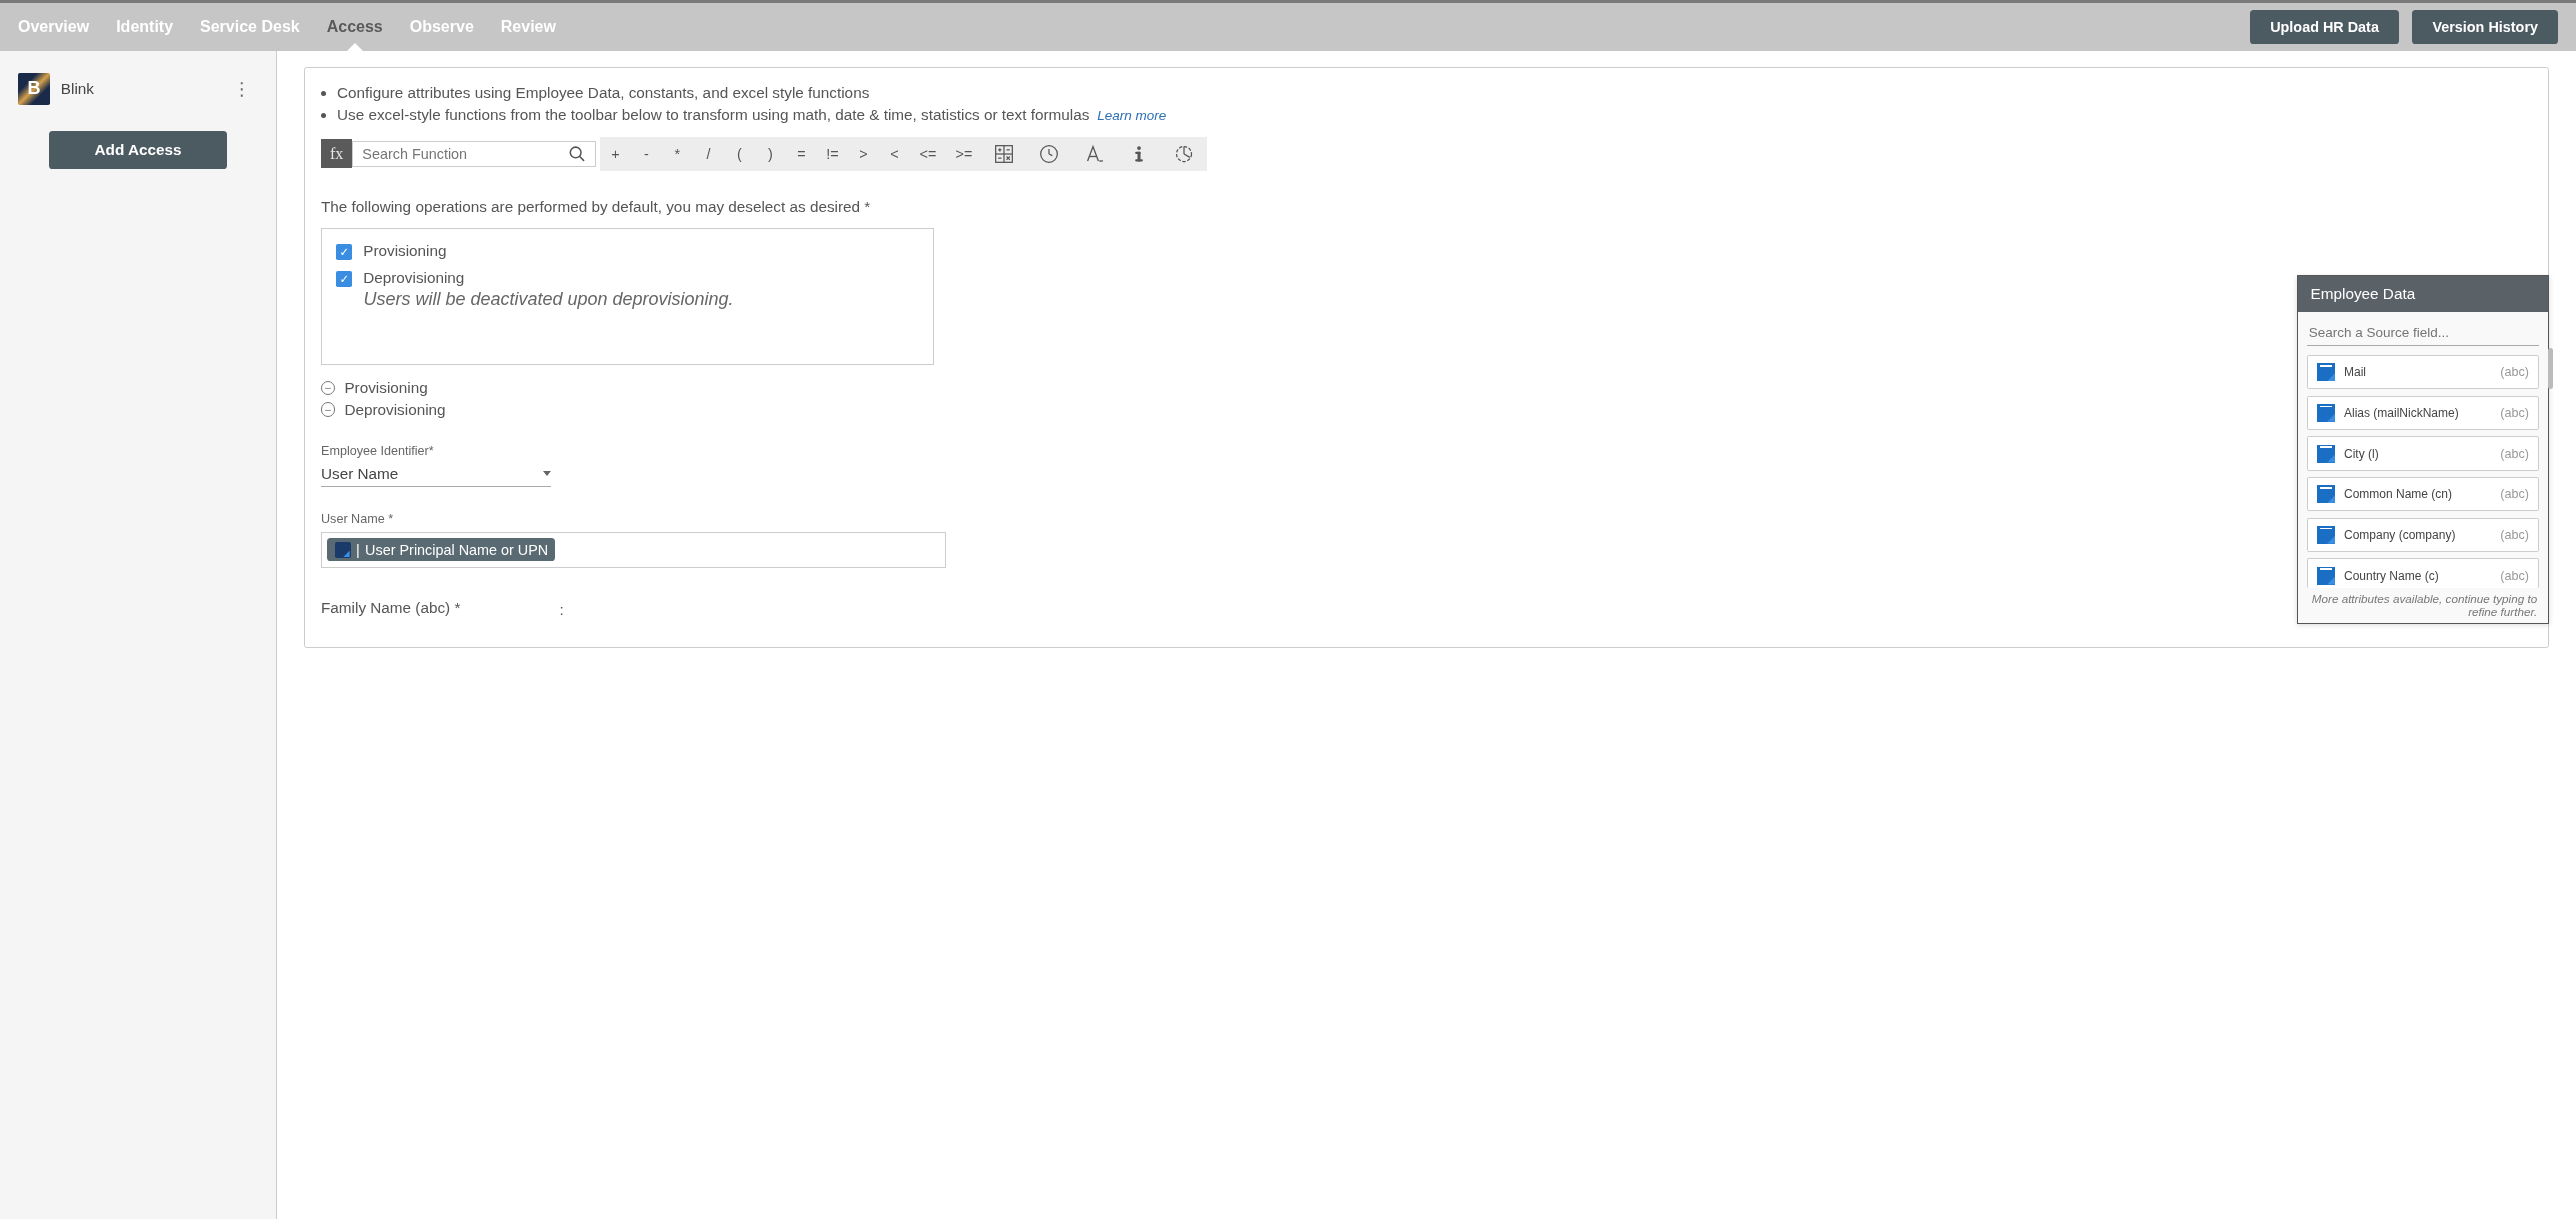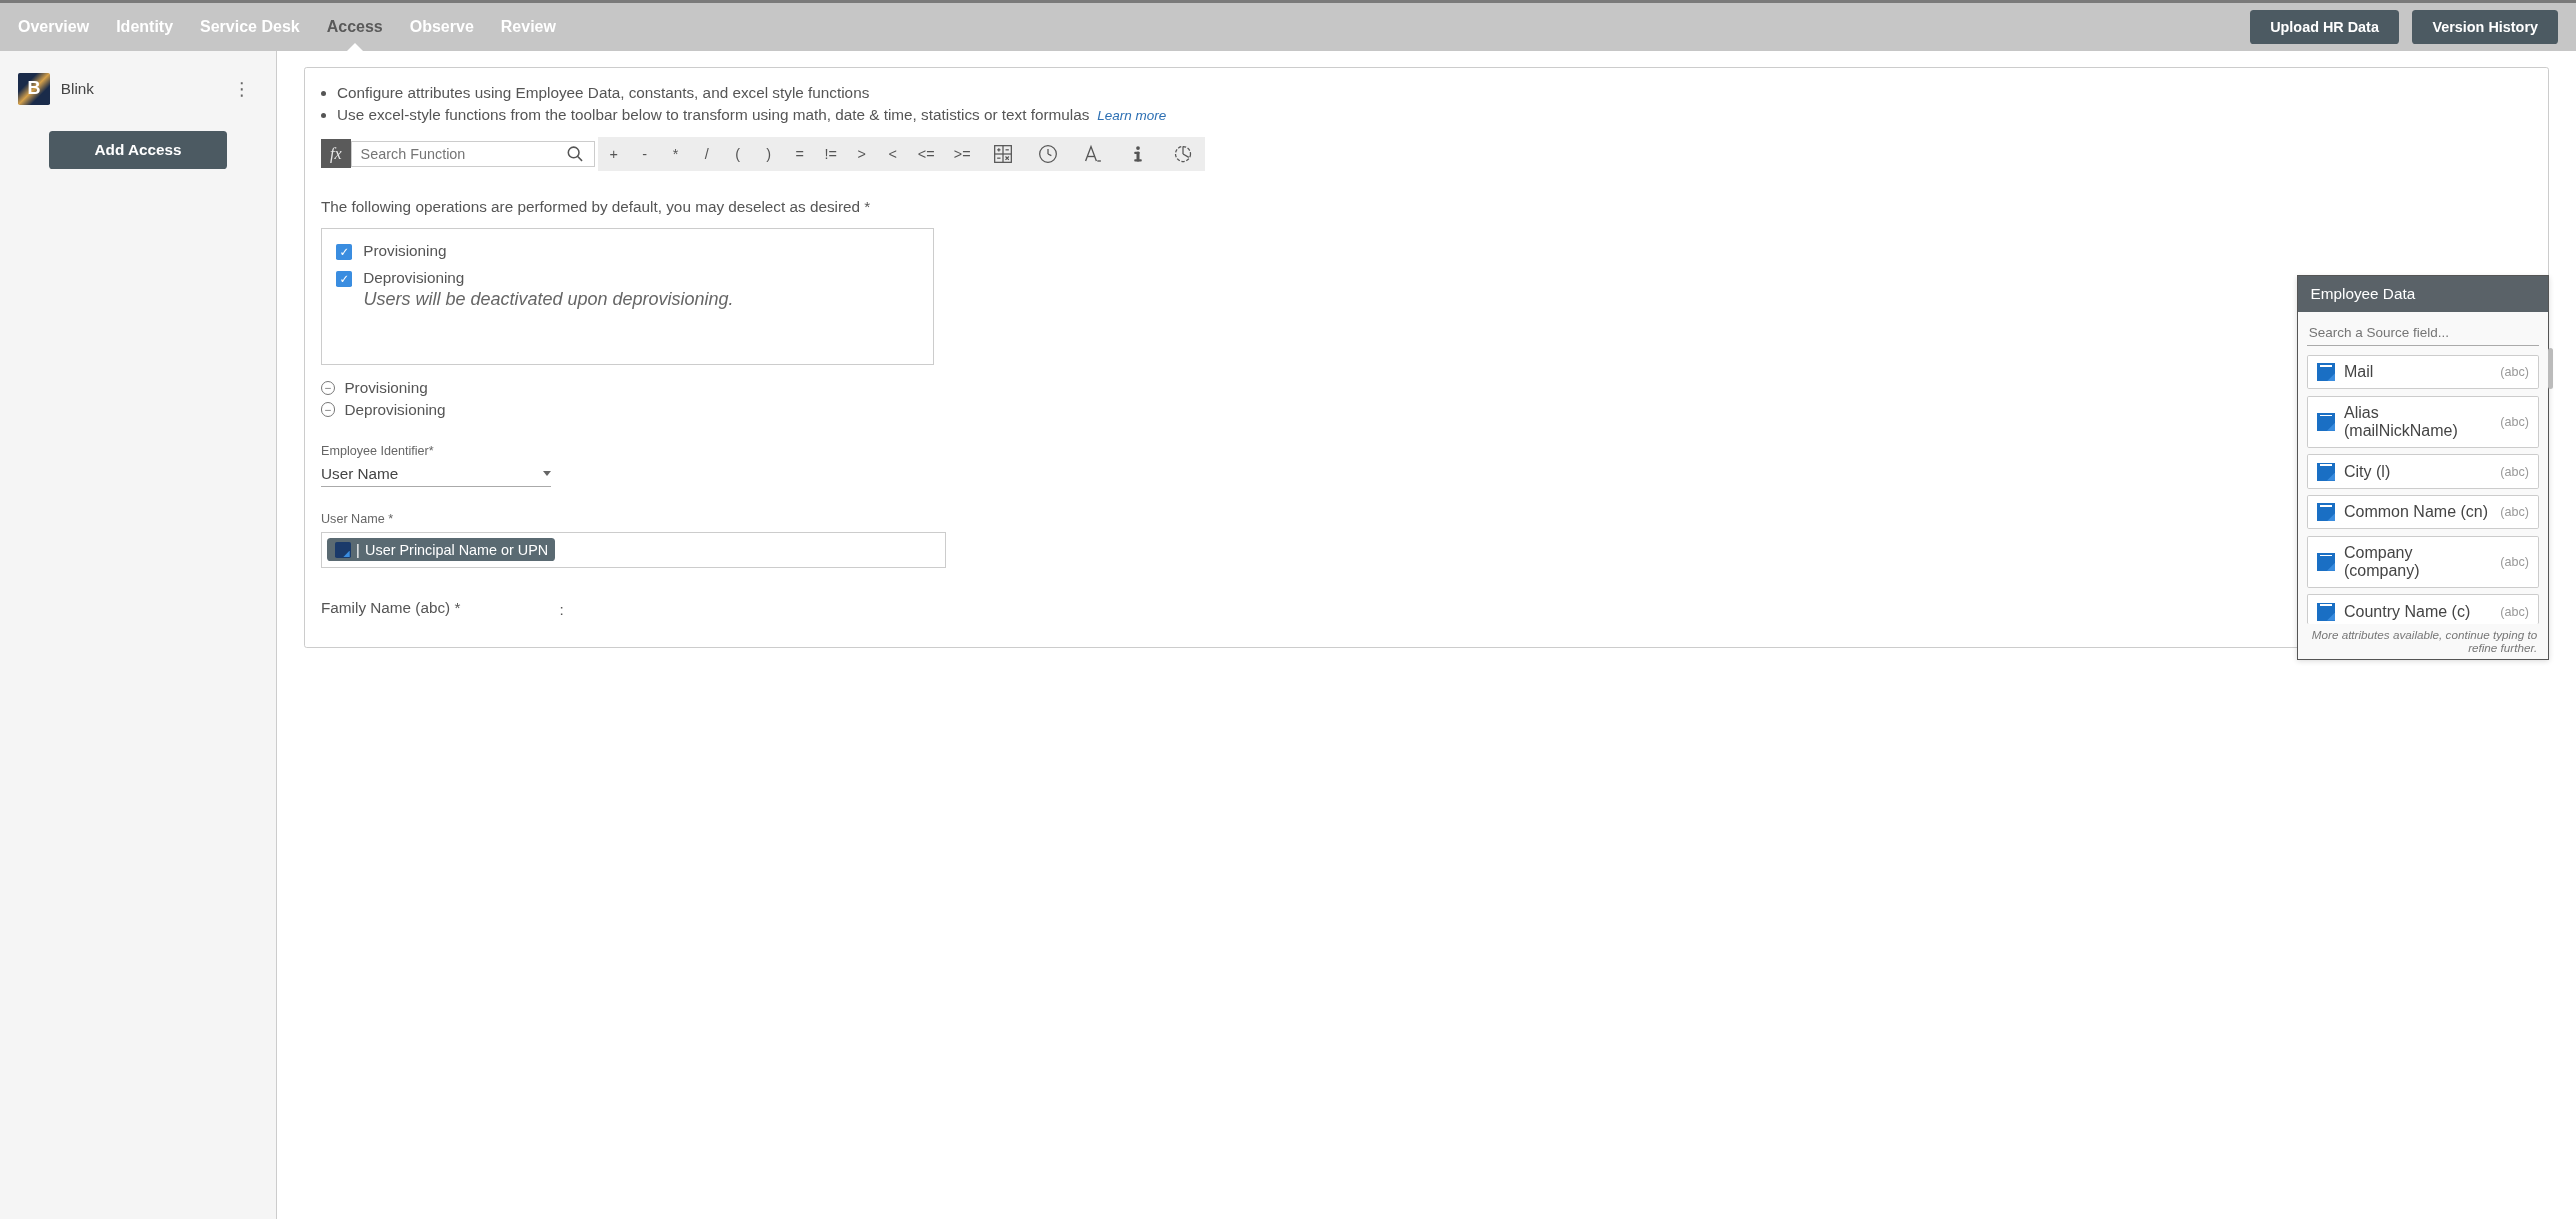--- a/index.html
+++ b/index.html
@@ -27,21 +27,21 @@
 .main { flex: 1; padding: 16px 27px; position: relative; }
 .page-title-row { display: flex; align-items: center; gap: 9px; margin-bottom: 12.6px; }
 .page-title { font-size: 17px; font-weight: 700; color: #555; }
 .help-icon { width: 16px; height: 16px; border: 1.4px solid #2c6fb3; border-radius: 50%; color: #2c6fb3; display: inline-flex; align-items: center; justify-content: center; font-size: 10.8px; font-weight: 700; cursor: pointer; }
 
 .content-box { border: 0.9px solid #ccc; border-radius: 2.7px; padding: 13.5px 16px 27px; position: relative; }
 .bullet-list { list-style: disc; margin-left: 16px; color: #555; font-size: 15.3px; line-height: 1.45; }
 .learn-more { color: #2c6fb3; font-style: italic; font-size: 13.5px; cursor: pointer; margin-left: 3.6px; }
 
 .fx-row { display: flex; align-items: center; margin-top: 10.8px; }
-.fx-badge { background: #5a5a5a; color: #e8e8e8; font-style: italic; font-family: Georgia, serif; padding: 5.4px 9px; font-size: 16px; }
+.fx-badge { background: #5a5a5a; color: #e8e8e8; font-family: Georgia, serif; padding: 5.4px 9px; font-size: 16px; }
 .fx-search { border: 0.9px solid #ccc; height: 26px; width: 244px; padding: 0 9px; font-size: 14.4px; color: #888; display: flex; align-items: center; justify-content: space-between; }
 .fx-search input { border: none; outline: none; font-size: 14.4px; width: 100%; background: transparent; }
 .search-icon-svg { width: 20px; height: 20px; color: #555; }
 .fx-ops { background: #ededed; display: flex; align-items: center; height: 34px; margin-left: 3.6px; }
 .fx-op { width: 31px; text-align: center; color: #555; font-size: 14.4px; cursor: pointer; }
 .fx-op.wide { width: 36px; }
 .fx-icon { width: 45px; display: flex; align-items: center; justify-content: center; color: #555; cursor: pointer; }
 
 .ops-desc { margin-top: 27px; color: #555; font-size: 15.3px; }
 .ops-box { border: 0.9px solid #ccc; margin-top: 12.6px; padding: 12.6px 14.4px 54px; width: 613px; }
@@ -70,21 +70,21 @@
 
 .emp-panel { position: absolute; right: 27px; top: 224px; width: 252px; border: 0.9px solid #555; background: #fff; box-shadow: 0 1.8px 5.4px rgba(0,0,0,0.15); }
 .emp-header { background: #5a6268; color: #fff; padding: 9px 12.6px; font-size: 15.3px; }
 .emp-body { padding: 7.2px 9px 5.4px; background: #f9f9f9; position: relative; }
 .emp-search { width: 100%; border: none; border-bottom: 0.9px solid #aaa; background: transparent; font-size: 13.5px; padding: 5.4px 1.8px; outline: none; margin-bottom: 9px; }
 .emp-list { display: flex; flex-direction: column; gap: 6.3px; }
 .emp-item { border: 0.9px solid #ccc; background: #fff; padding: 7.2px 9px; display: flex; align-items: center; gap: 9px; cursor: pointer; border-radius: 1.8px; }
 .emp-icon { width: 18px; height: 18px; background: #1a6fc4; position: relative; flex-shrink: 0; }
 .emp-icon::before { content: ""; position: absolute; top: 1.8px; left: 2.7px; width: 12.6px; height: 1.8px; background: #fff; }
 .emp-icon::after { content: ""; position: absolute; right: 0px; bottom: 0px; width: 8px; height: 8px; background: #3a8de0; clip-path: polygon(0 100%, 100% 100%, 100% 0); }
-.emp-name { font-size: 16px; color: #444; }
+.emp-name { font-size: 12px; color: #444; }
 .emp-type { color: #999; font-size: 12.6px; margin-left: auto; }
 .emp-footer { font-style: italic; color: #777; font-size: 11.7px; text-align: right; padding: 3.6px 1.8px 0; }
 .emp-scroll-thumb { position: absolute; right: -5.4px; top: 36px; width: 5.4px; height: 41px; background: #bbb; border-radius: 2.7px; }
 </style>
 </head>
 <body>
 
 <div class="top-bar">
   <div class="top-tabs">
     <div class="top-tab">Overview</div>

